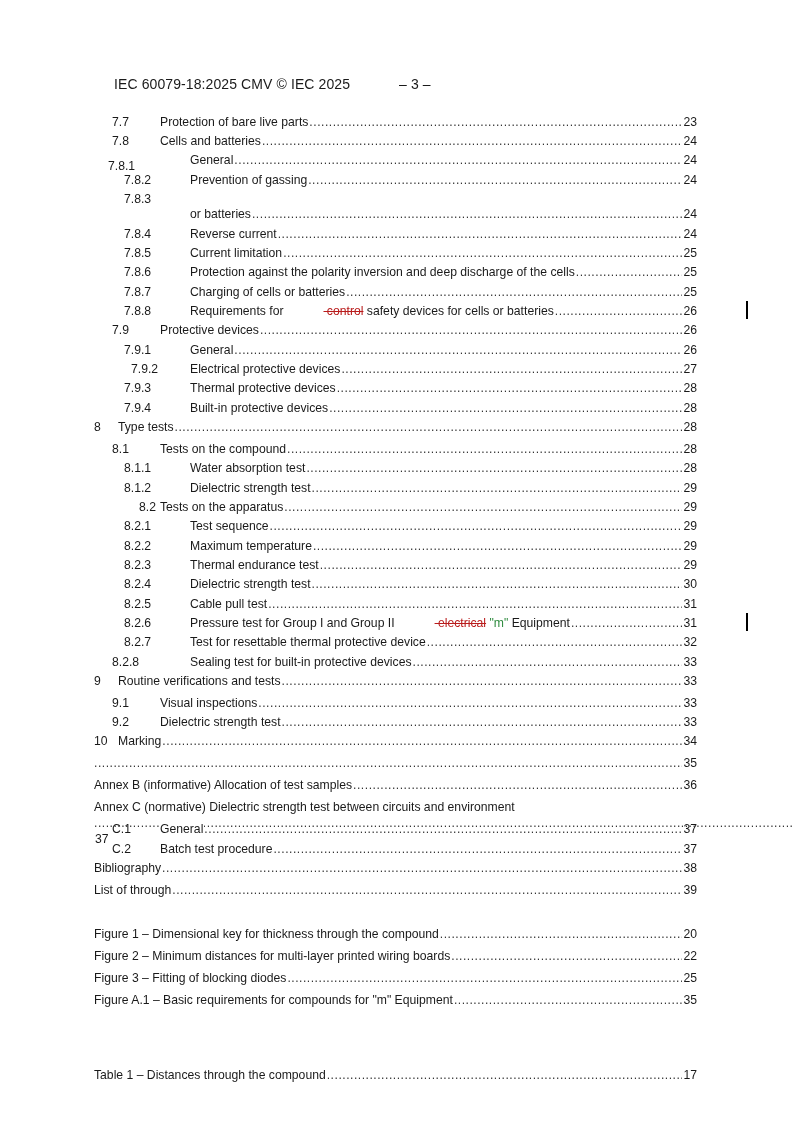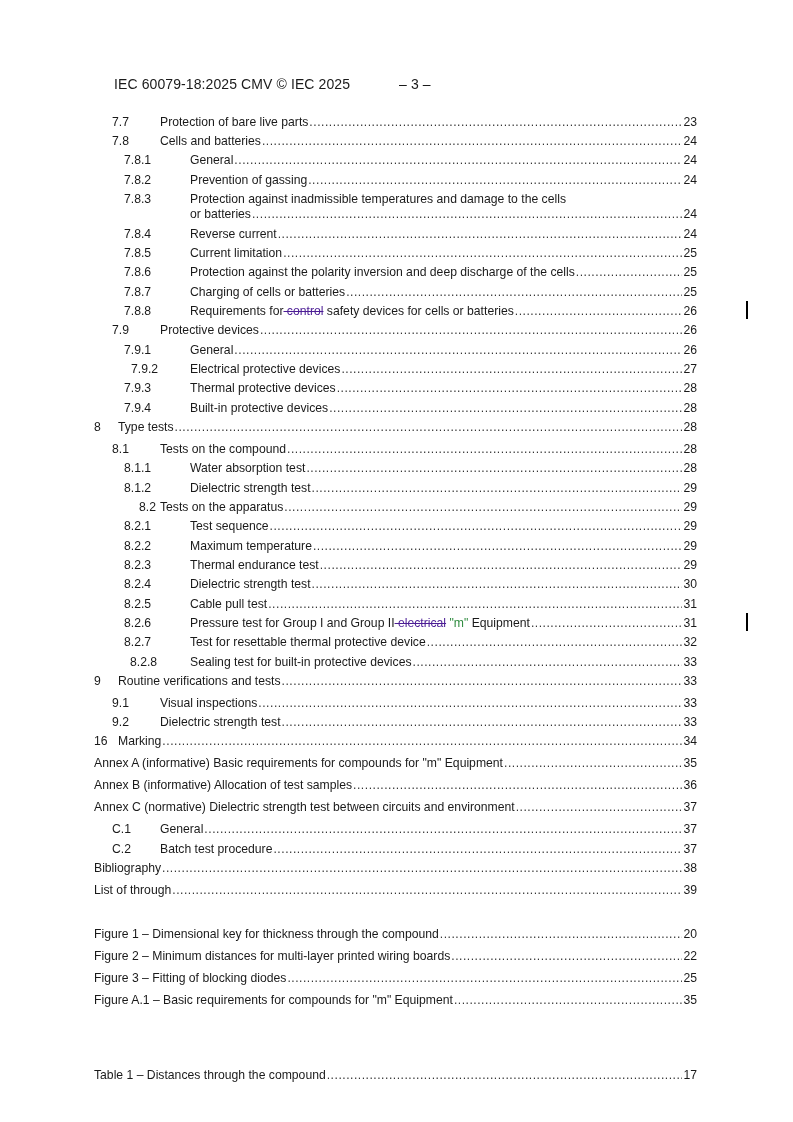--- a/index.html
+++ b/index.html
@@ -22,21 +22,21 @@
     .row .num { position: absolute; top: 0; }
     .row .txt {
       position: absolute; top: 0; right: 0; display: flex; align-items: baseline;
     }
     .row .label { background: #fff; padding-right: 1px; text-align: right; }
     .row .dots {
       flex: 1 1 auto; overflow: hidden; white-space: nowrap; color: #333;
       letter-spacing: 0.5px;
     }
     .row .page { padding-left: 1px; }
-    .del { color: #4c1d95; text-decoration: line-through; }
+    .del { color: #b91c1c; text-decoration: line-through; margin-left: 40px; }
     .ins { color: #2e8b3e; }
     .cont-line { position: absolute; top: 0; white-space: nowrap; }
 
     .changebar {
       position: absolute; left: 746px; width: 1.5px; height: 18px; background: #000;
     }
   </style>
 </head>
 <body>
 
@@ -56,37 +56,36 @@
     </div>
     <div class="row" style="top: 133px;">
       <span class="num" style="left: 18px;">7.8</span>
       <span class="txt" style="left: 66px; top: 0px;">
         <span class="label">Cells and batteries</span>
         <span class="dots">............................................................................................................................................................................................................................................................................................................</span>
         <span class="page">24</span>
       </span>
     </div>
     <div class="row" style="top: 152px;">
-      <span class="num" style="left: 30px;">7.8.1</span>
+      <span class="num" style="left: 14px; margin-top: 6px;">7.8.1</span>
       <span class="txt" style="left: 96px; top: 0px;">
         <span class="label">General</span>
         <span class="dots">............................................................................................................................................................................................................................................................................................................</span>
         <span class="page">24</span>
       </span>
     </div>
     <div class="row" style="top: 172px;">
       <span class="num" style="left: 30px;">7.8.2</span>
       <span class="txt" style="left: 96px; top: 0px;">
         <span class="label">Prevention of gassing</span>
         <span class="dots">............................................................................................................................................................................................................................................................................................................</span>
         <span class="page">24</span>
       </span>
     </div>
     <div class="row" style="top: 191px; height: 32px;">
-      <span class="cont-line" style="left: 96px;">Protection against inadmissible temperatures and damage to the cells</span>
       <span class="num" style="left: 30px;">7.8.3</span>
       <span class="txt" style="left: 96px; top: 15px;">
         <span class="label">or batteries</span>
         <span class="dots">............................................................................................................................................................................................................................................................................................................</span>
         <span class="page">24</span>
       </span>
     </div>
     <div class="row" style="top: 226px;">
       <span class="num" style="left: 30px;">7.8.4</span>
       <span class="txt" style="left: 96px; top: 0px;">
@@ -257,21 +256,21 @@
     </div>
     <div class="row" style="top: 634px;">
       <span class="num" style="left: 30px;">8.2.7</span>
       <span class="txt" style="left: 96px; top: 0px;">
         <span class="label">Test for resettable thermal protective device</span>
         <span class="dots">............................................................................................................................................................................................................................................................................................................</span>
         <span class="page">32</span>
       </span>
     </div>
     <div class="row" style="top: 654px;">
-      <span class="num" style="left: 36px; text-align: right;">8.2.8</span>
+      <span class="num" style="left: 18px; text-align: right;">8.2.8</span>
       <span class="txt" style="left: 96px; top: 0px;">
         <span class="label">Sealing test for built-in protective devices</span>
         <span class="dots">............................................................................................................................................................................................................................................................................................................</span>
         <span class="page">33</span>
       </span>
     </div>
     <div class="row" style="top: 673px;">
       <span class="num" style="left: 0px;">9</span>
       <span class="txt" style="left: 24px; top: 0px;">
         <span class="label">Routine verifications and tests</span>
@@ -289,43 +288,42 @@
     </div>
     <div class="row" style="top: 714px;">
       <span class="num" style="left: 18px;">9.2</span>
       <span class="txt" style="left: 66px; top: 0px;">
         <span class="label">Dielectric strength test</span>
         <span class="dots">............................................................................................................................................................................................................................................................................................................</span>
         <span class="page">33</span>
       </span>
     </div>
     <div class="row" style="top: 733px;">
-      <span class="num" style="left: 0px;">16</span>
+      <span class="num" style="left: 0px;">10</span>
       <span class="txt" style="left: 24px; top: 0px;">
         <span class="label">Marking</span>
         <span class="dots">............................................................................................................................................................................................................................................................................................................</span>
         <span class="page">34</span>
       </span>
     </div>
     <div class="row" style="top: 755px;">
       <span class="txt" style="left: 0px; top: 0px;">
-        <span class="label">Annex A (informative)  Basic requirements for compounds for "m" Equipment</span>
         <span class="dots">............................................................................................................................................................................................................................................................................................................</span>
         <span class="page">35</span>
       </span>
     </div>
     <div class="row" style="top: 777px;">
       <span class="txt" style="left: 0px; top: 0px;">
         <span class="label">Annex B (informative)  Allocation of test samples</span>
         <span class="dots">............................................................................................................................................................................................................................................................................................................</span>
         <span class="page">36</span>
       </span>
     </div>
     <div class="row" style="top: 799px;">
-      <span class="txt" style="left: 0px; top: 0px;">
+      <span class="txt" style="left: 0px; top: 0px; flex-direction: column;">
         <span class="label">Annex C (normative)  Dielectric strength test between circuits and environment</span>
         <span class="dots">............................................................................................................................................................................................................................................................................................................</span>
         <span class="page">37</span>
       </span>
     </div>
     <div class="row" style="top: 821px;">
       <span class="num" style="left: 18px;">C.1</span>
       <span class="txt" style="left: 66px; top: 0px;">
         <span class="label">General</span>
         <span class="dots">............................................................................................................................................................................................................................................................................................................</span>

